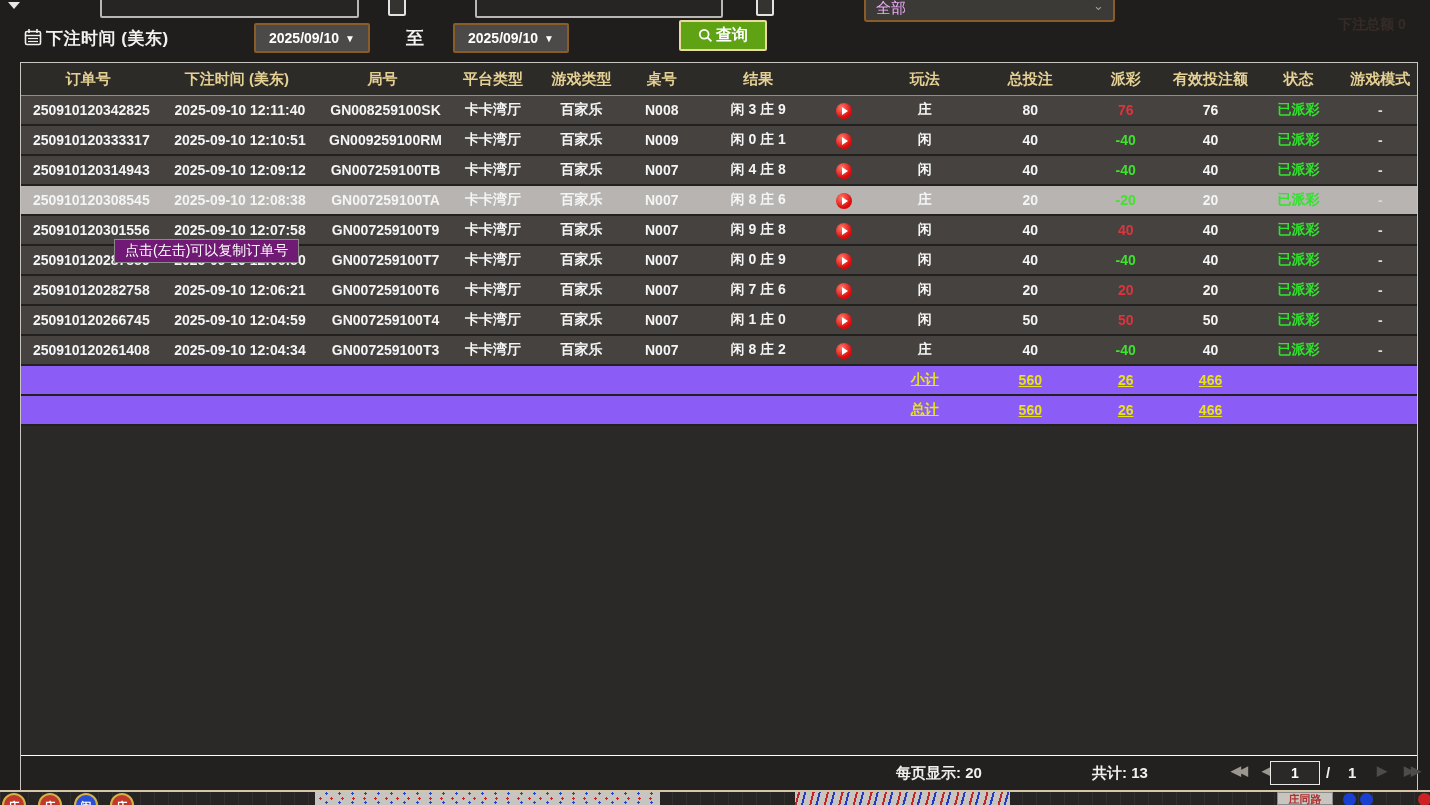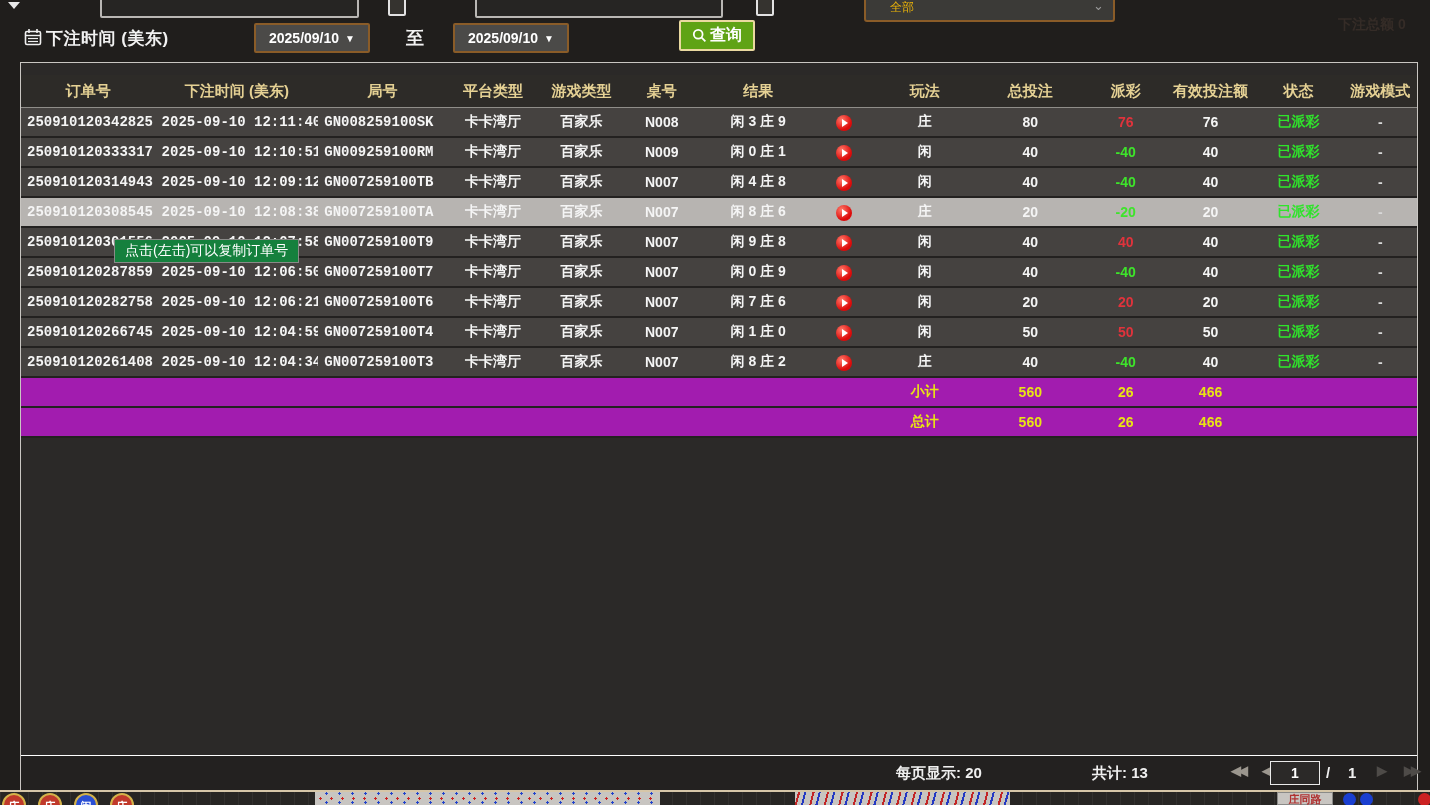--- a/index.html
+++ b/index.html
@@ -5,50 +5,50 @@
   html,body{margin:0;padding:0;background:#201e1c;width:1430px;height:805px;overflow:hidden;
     font-family:"Liberation Sans",sans-serif;position:relative;}
   .abs{position:absolute;}
   
   .chev{left:8px;top:2px;width:0;height:0;border-left:6px solid transparent;border-right:6px solid transparent;border-top:7px solid #e8e8e8;}
   .top-input{top:-20px;height:34px;background:#262523;border:2px solid #b9b7b4;border-radius:2px;}
   .ti1{left:100px;width:255px;} .ti2{left:475px;width:244px;}
   .mini-ic{top:-2px;width:14px;height:14px;border:2px solid #e2e2e2;border-radius:2px;background:#35332f;}
   .mi1{left:388px;} .mi2{left:756px;}
   .top-dropdown{left:864px;top:-6px;width:247px;height:24px;background:#3b3a37;border:2px solid #8a5c28;border-radius:3px;overflow:hidden;}
-  .top-dropdown .val{position:absolute;left:24px;top:3px;color:#eab308;font-size:12px;}
+  .top-dropdown .val{position:absolute;left:10px;top:3px;color:#f0abfc;font-size:15px;}
   .top-dropdown .caret{position:absolute;right:9px;top:2px;color:#9a9a9a;font-size:13px;}
   .faint{left:1338px;top:16px;color:#352c27;font-size:14px;font-weight:bold;}
   
   .filter-label{left:46px;top:27px;color:#f2f2f2;font-size:17px;font-weight:bold;letter-spacing:.5px;}
   .cal{left:24px;top:28px;}
   .to-label{left:406px;top:26px;color:#f2f2f2;font-size:18px;font-weight:bold;}
   .date-sel{top:23px;width:112px;height:26px;background:#4b4a48;border:2px solid #8a5c28;border-radius:2px;
     color:#fff;font-size:14px;font-weight:bold;display:flex;align-items:center;justify-content:center;gap:6px;cursor:pointer;}
   .ds1{left:254px;} .ds2{left:453px;}
   .date-sel .dc{font-size:10px;}
-  .query-btn{left:679px;top:20px;width:76px;height:31px;background:#5fa315;border:2px solid #ead9a0;border-radius:2px;
+  .query-btn{left:679px;top:20px;width:88px;height:31px;background:#5fa315;border:2px solid #ead9a0;border-radius:2px;
     color:#fff;font-size:16px;font-weight:bold;display:flex;align-items:center;justify-content:center;gap:3px;cursor:pointer;box-sizing:border-box;}
   
   .frame{left:20px;top:62px;width:1398px;height:729px;border:1px solid #c9c6c2;box-sizing:border-box;
     display:flex;flex-direction:column;background:#2b2928;}
-  table{border-collapse:separate;border-spacing:0;table-layout:fixed;width:100%;margin-top:12px;}
+  table{border-collapse:separate;border-spacing:0;table-layout:fixed;width:100%;}
   th{height:32px;background:#2d2b28;color:#e5d194;font-size:15px;font-weight:bold;border-bottom:1px solid #8f8d89;padding:0;white-space:nowrap;overflow:hidden;}
   td{height:28px;background:#454240;color:#f5f5f5;font-size:14px;font-weight:bold;border-bottom:2px solid #232120;
     padding:0;text-align:center;white-space:nowrap;overflow:hidden;}
-  td.l{text-align:left;padding-left:6px;font-family:Liberation Mono, monospace;}
+  td.l{text-align:center;padding-left:6px;}
   tr.hl td{background:#b7b4b1;}
   .neg{color:#3ee42b;} .pos{color:#e0333c;} .zer{color:#f5f5f5;}
   .st{color:#2fe42b;text-align:center;} .md{color:#d8d8d8;}
-  tr.tot td{color:#e8e414;background:#a21caf;}
+  tr.tot td{color:#e8e414;background:#8b5cf6;text-decoration:underline;}
   .play-icon{display:inline-block;width:16px;height:16px;border-radius:50%;vertical-align:middle;
     background:radial-gradient(circle at 35% 30%,#ff7a6a,#dd0a0a 65%);position:relative;cursor:pointer;}
   .play-icon::after{content:"";position:absolute;left:6px;top:4px;border-left:6px solid #fff;border-top:4px solid transparent;border-bottom:4px solid transparent;}
   .filler{flex:1;background:#2b2928;}
-  .tooltip{left:93px;top:176px;background:#15803d;border:1px solid #8a8a88;color:#fff;font-size:14px;
+  .tooltip{left:93px;top:176px;background:#701a75;border:1px solid #8a8a88;color:#fff;font-size:14px;
     padding:2px 10px;z-index:5;white-space:nowrap;}
   
   .pagebar{height:34px;background:#232120;border-top:1px solid #ffffff;position:relative;color:#f0f0f0;font-size:15px;font-weight:bold;}
   .pagebar .t{position:absolute;top:8px;}
   .pp{left:875px;} .tc{left:1071px;}
   .arr{position:absolute;top:7px;font-size:13px;cursor:pointer;letter-spacing:-3px;}
   .lt{color:#9b968e;} .dk{color:#4e4b48;}
   .a1{left:1210px;} .a2{left:1241px;} .a3{left:1356px;letter-spacing:0;} .a4{left:1383px;}
   .pageinput{position:absolute;left:1249px;top:5px;width:44px;height:20px;background:#2b2928;border:1px solid #eaeaea;
     color:#fff;text-align:center;font-size:14px;font-weight:bold;font-family:"Liberation Sans",sans-serif;}

